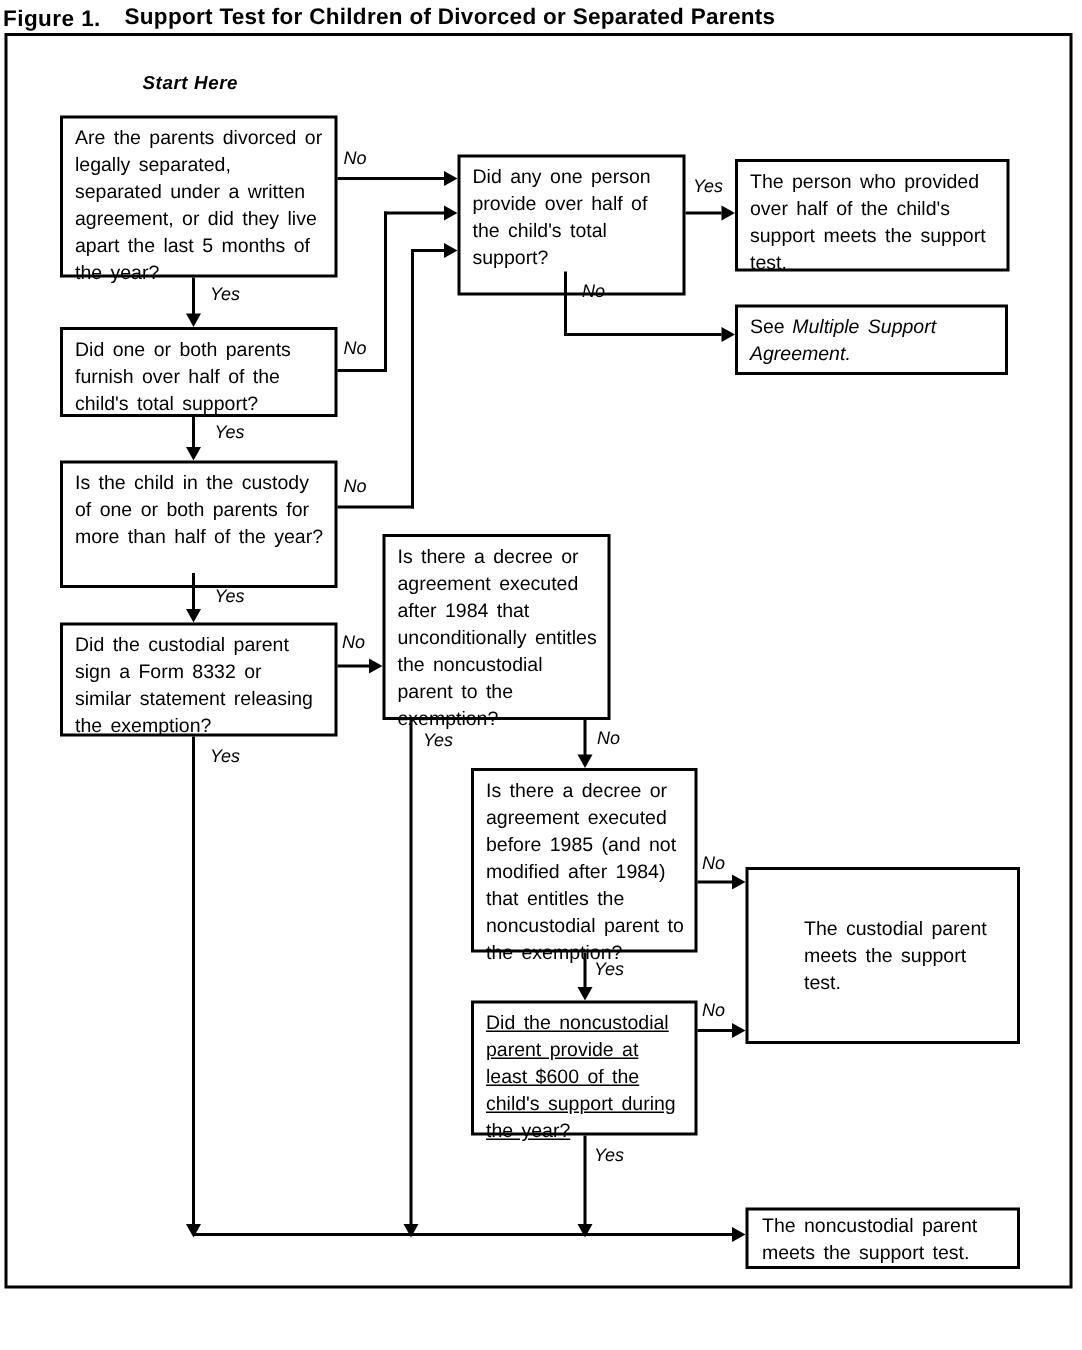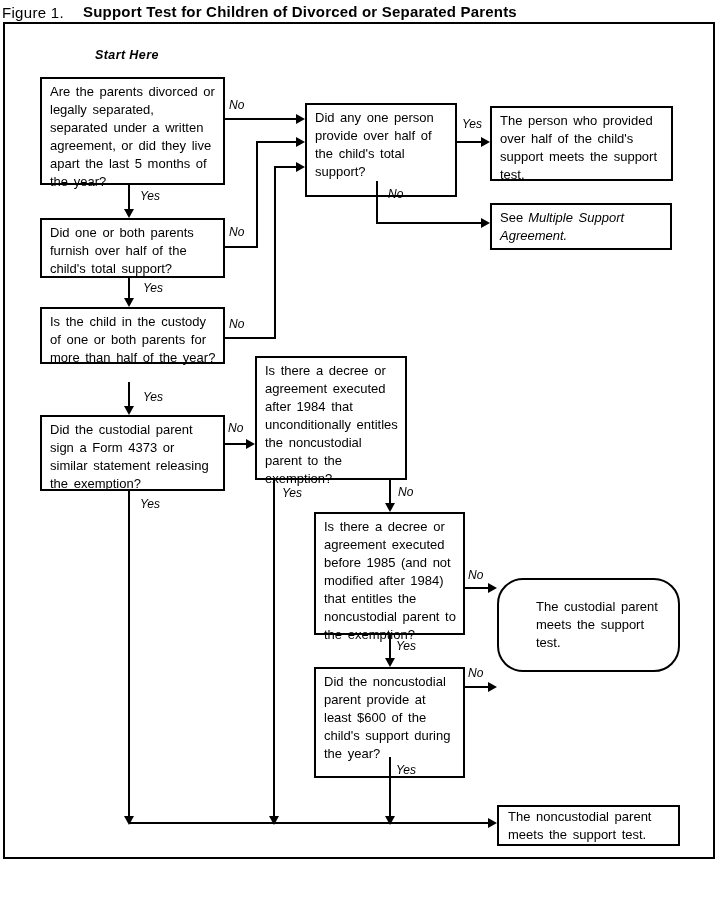--- a/index.html
+++ b/index.html
@@ -1,21 +1,21 @@
 <!DOCTYPE html>
 <html><head>
 <meta charset="utf-8">
 <style>
   html,body{margin:0;padding:0;background:#fff;}
   #stage{
     position:relative;width:721px;height:900px;background:#fff;
     font-family:"Liberation Sans",sans-serif;color:#000;overflow:hidden;
   }
   .fig-label{
-    position:absolute;left:2px;top:4px;font-size:15px;font-weight:400;
+    position:absolute;left:2px;top:4px;font-size:15px;font-weight:700;
     letter-spacing:.3px;
   }
   .fig-title{
     position:absolute;left:83px;top:3px;font-size:15px;font-weight:700;
     letter-spacing:.2px;
   }
   .frame{
     position:absolute;left:3px;top:22px;width:708px;height:833px;
     border:2px solid #000;background:#fff;
   }
@@ -52,39 +52,39 @@
   <span class="fig-title">Support Test for Children of Divorced or Separated Parents</span>
 
   <div class="frame"></div>
 
   <span class="start-here">Start Here</span>
 
   <div class="node" style="left:40px;top:77px;width:185px;height:108px;">Are the parents divorced or legally separated, separated under a written agreement, or did they live apart the last 5 months of the year?</div>
 
   <div class="node" style="left:40px;top:218px;width:185px;height:60px;">Did one or both parents furnish over half of the child's total support?</div>
 
-  <div class="node" style="left:40px;top:307px;width:185px;height:57px;">Is the child in the custody of one or both parents for more than half of the year?</div>
+  <div class="node" style="left:40px;top:307px;width:185px;height:85px;">Is the child in the custody of one or both parents for more than half of the year?</div>
 
-  <div class="node" style="left:40px;top:415px;width:185px;height:76px;">Did the custodial parent sign a Form 4373 or similar statement releasing the exemption?</div>
+  <div class="node" style="left:40px;top:415px;width:185px;height:76px;">Did the custodial parent sign a Form 8332 or similar statement releasing the exemption?</div>
 
   <div class="node" style="left:305px;top:103px;width:152px;height:94px;">Did any one person provide over half of the child's total support?</div>
 
   <div class="node" style="left:490px;top:106px;width:183px;height:75px;">The person who provided over half of the child's support meets the support test.</div>
 
   <div class="node" style="left:490px;top:203px;width:182px;height:47px;">
     <span class="see-prefix">See</span><span class="ital">Multiple Support Agreement.</span>
   </div>
 
   <div class="node" style="left:255px;top:356px;width:152px;height:124px;">Is there a decree or agreement executed after 1984 that unconditionally entitles the noncustodial parent to the exemption?</div>
 
   <div class="node" style="left:314px;top:512px;width:151px;height:123px;">Is there a decree or agreement executed before 1985 (and not modified after 1984) that entitles the noncustodial parent to the exemption?</div>
 
-  <div class="node" style="left:314px;top:667px;width:151px;height:111px;">Did the noncustodial parent provide at least $600 of the child's support during the year?</div>
+  <div class="node" style="left:314px;top:667px;width:151px;height:90px;text-decoration:underline;">Did the noncustodial parent provide at least $600 of the child's support during the year?</div>
 
-  <div class="node center-v" style="left:497px;top:578px;width:183px;height:94px;padding-left:37px;border-radius:26px;">The custodial parent meets the support test.</div>
+  <div class="node center-v" style="left:497px;top:578px;width:183px;height:118px;padding-left:37px;">The custodial parent meets the support test.</div>
 
   <div class="node center-v" style="left:497px;top:805px;width:183px;height:41px;padding-left:9px;">The noncustodial parent meets the support test.</div>
 
   <div class="vline" style="left:128px;top:185px;height:25px;"></div>
   <div class="ar down" style="left:124px;top:209px;"></div>
 
   <div class="vline" style="left:128px;top:278px;height:21px;"></div>
   <div class="ar down" style="left:124px;top:298px;"></div>
 
   <div class="vline" style="left:128px;top:382px;height:25px;"></div>

